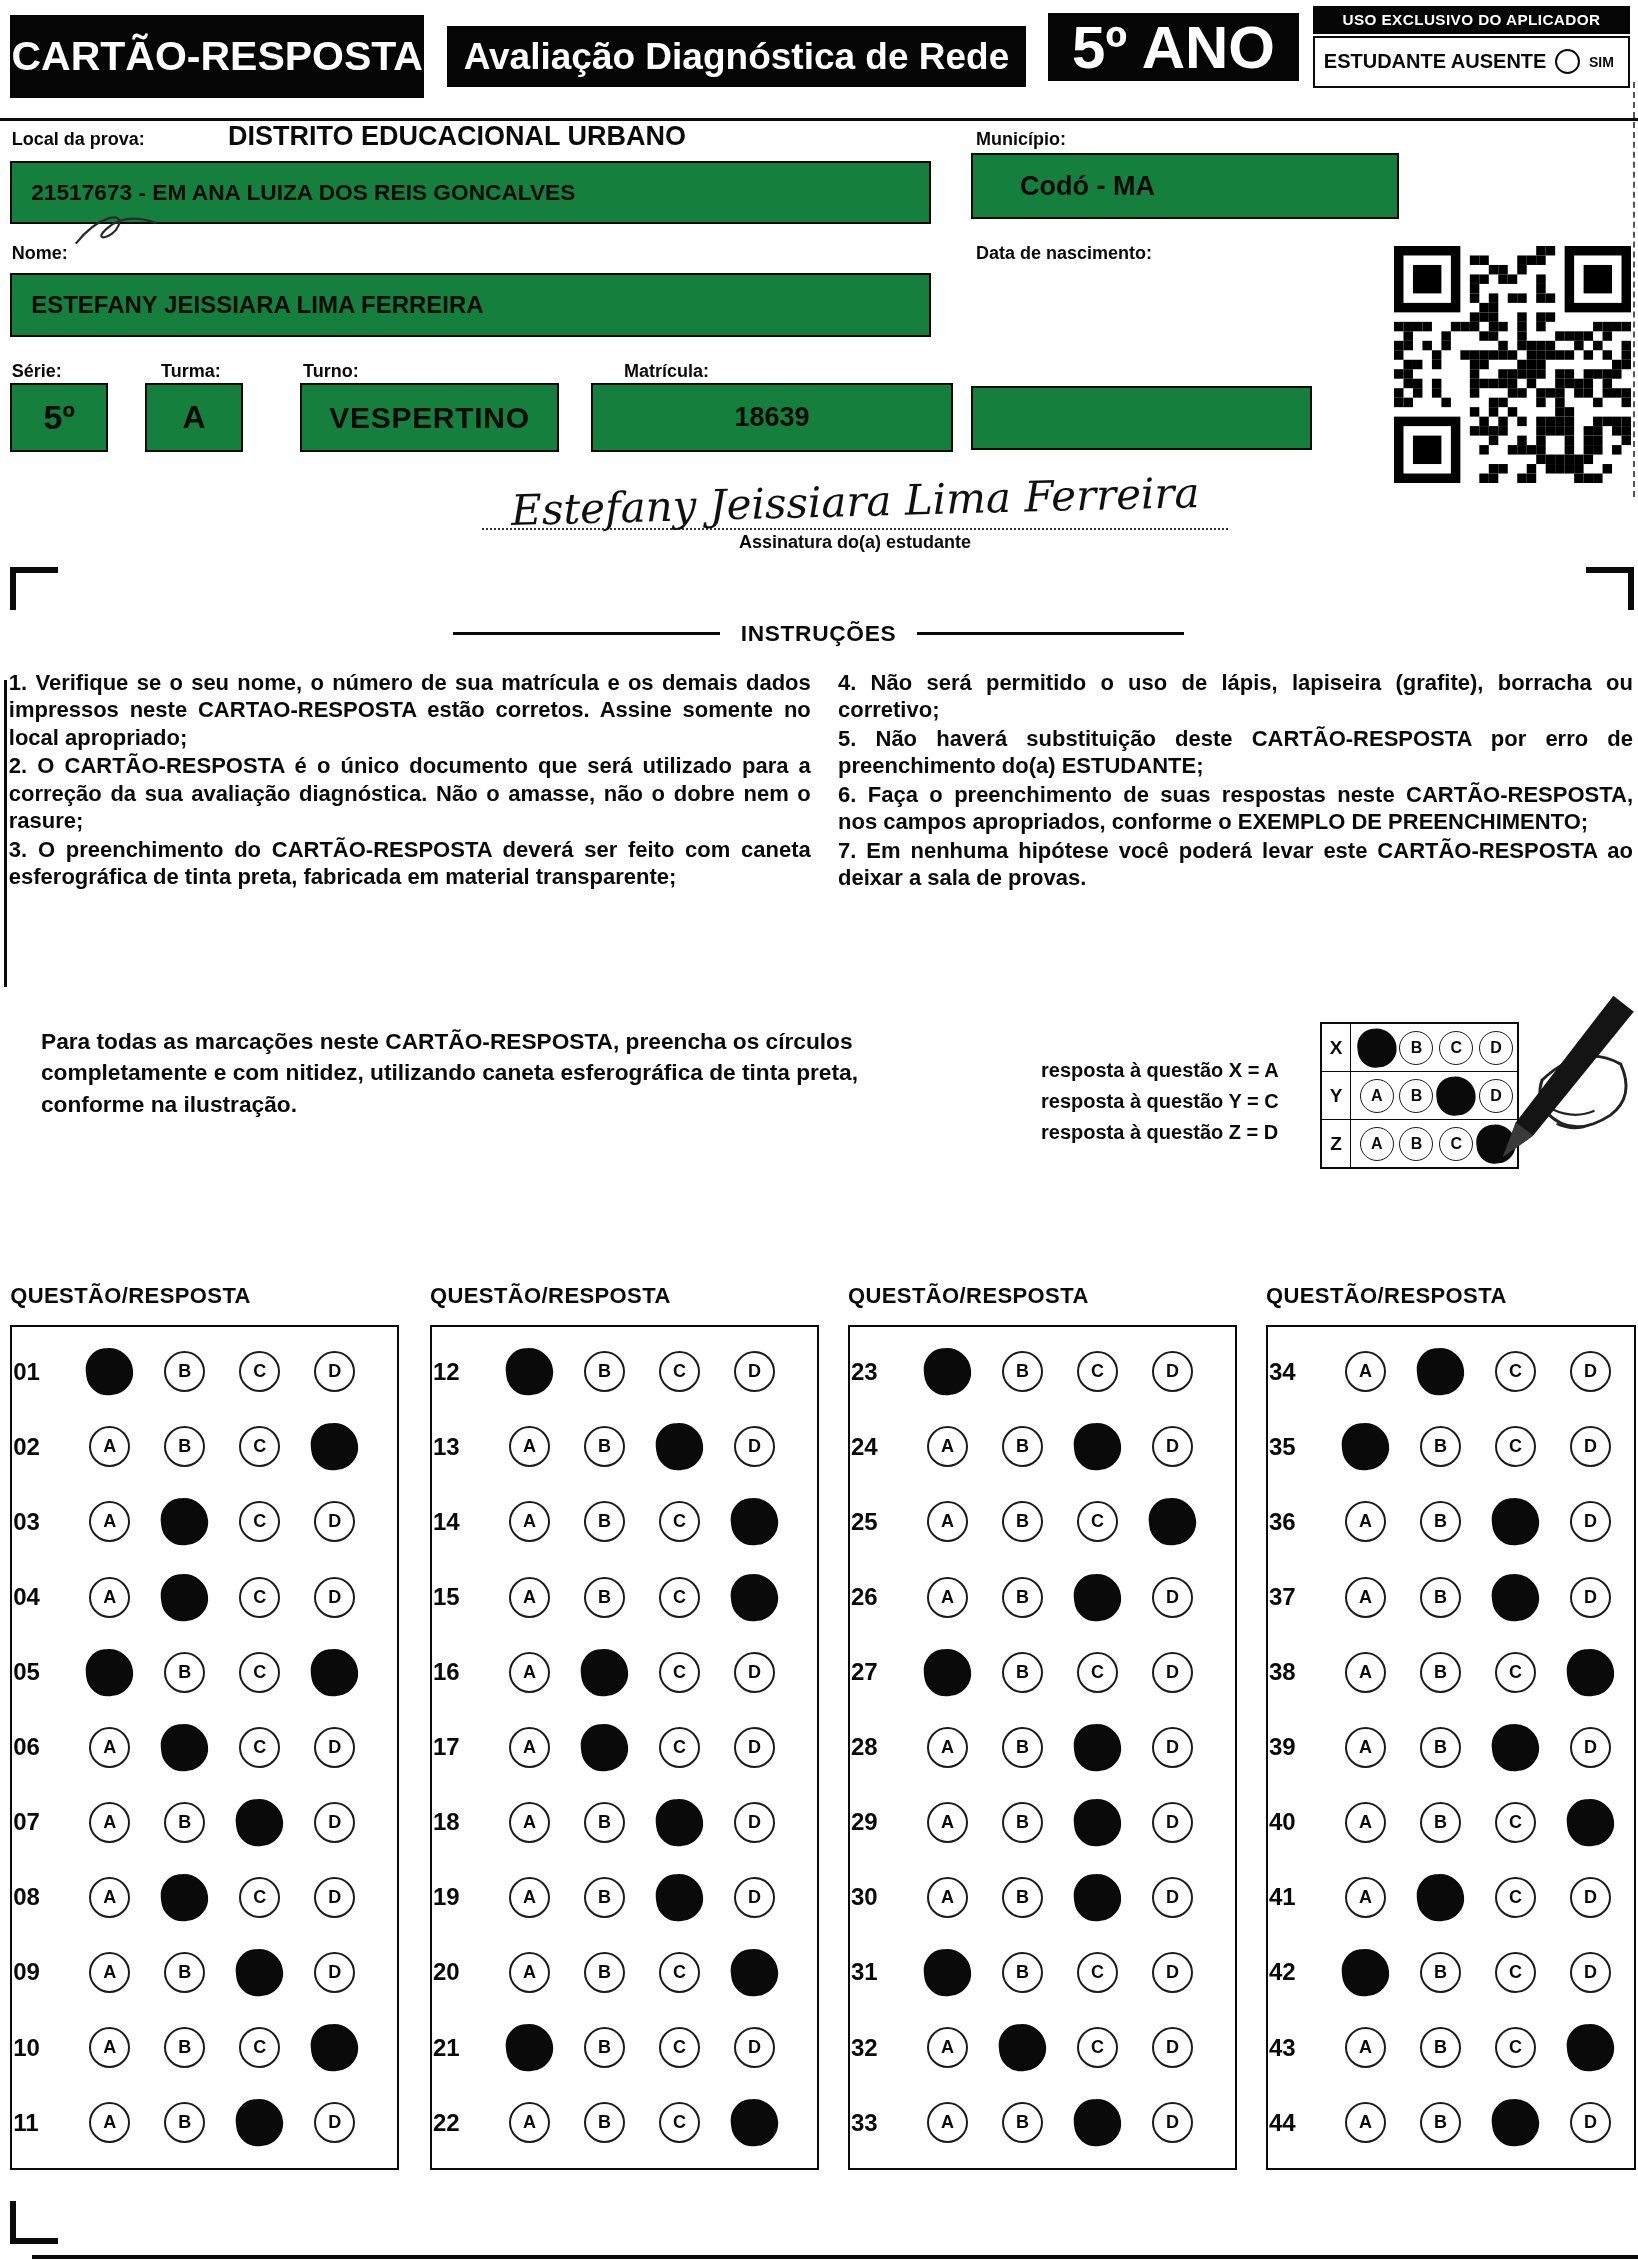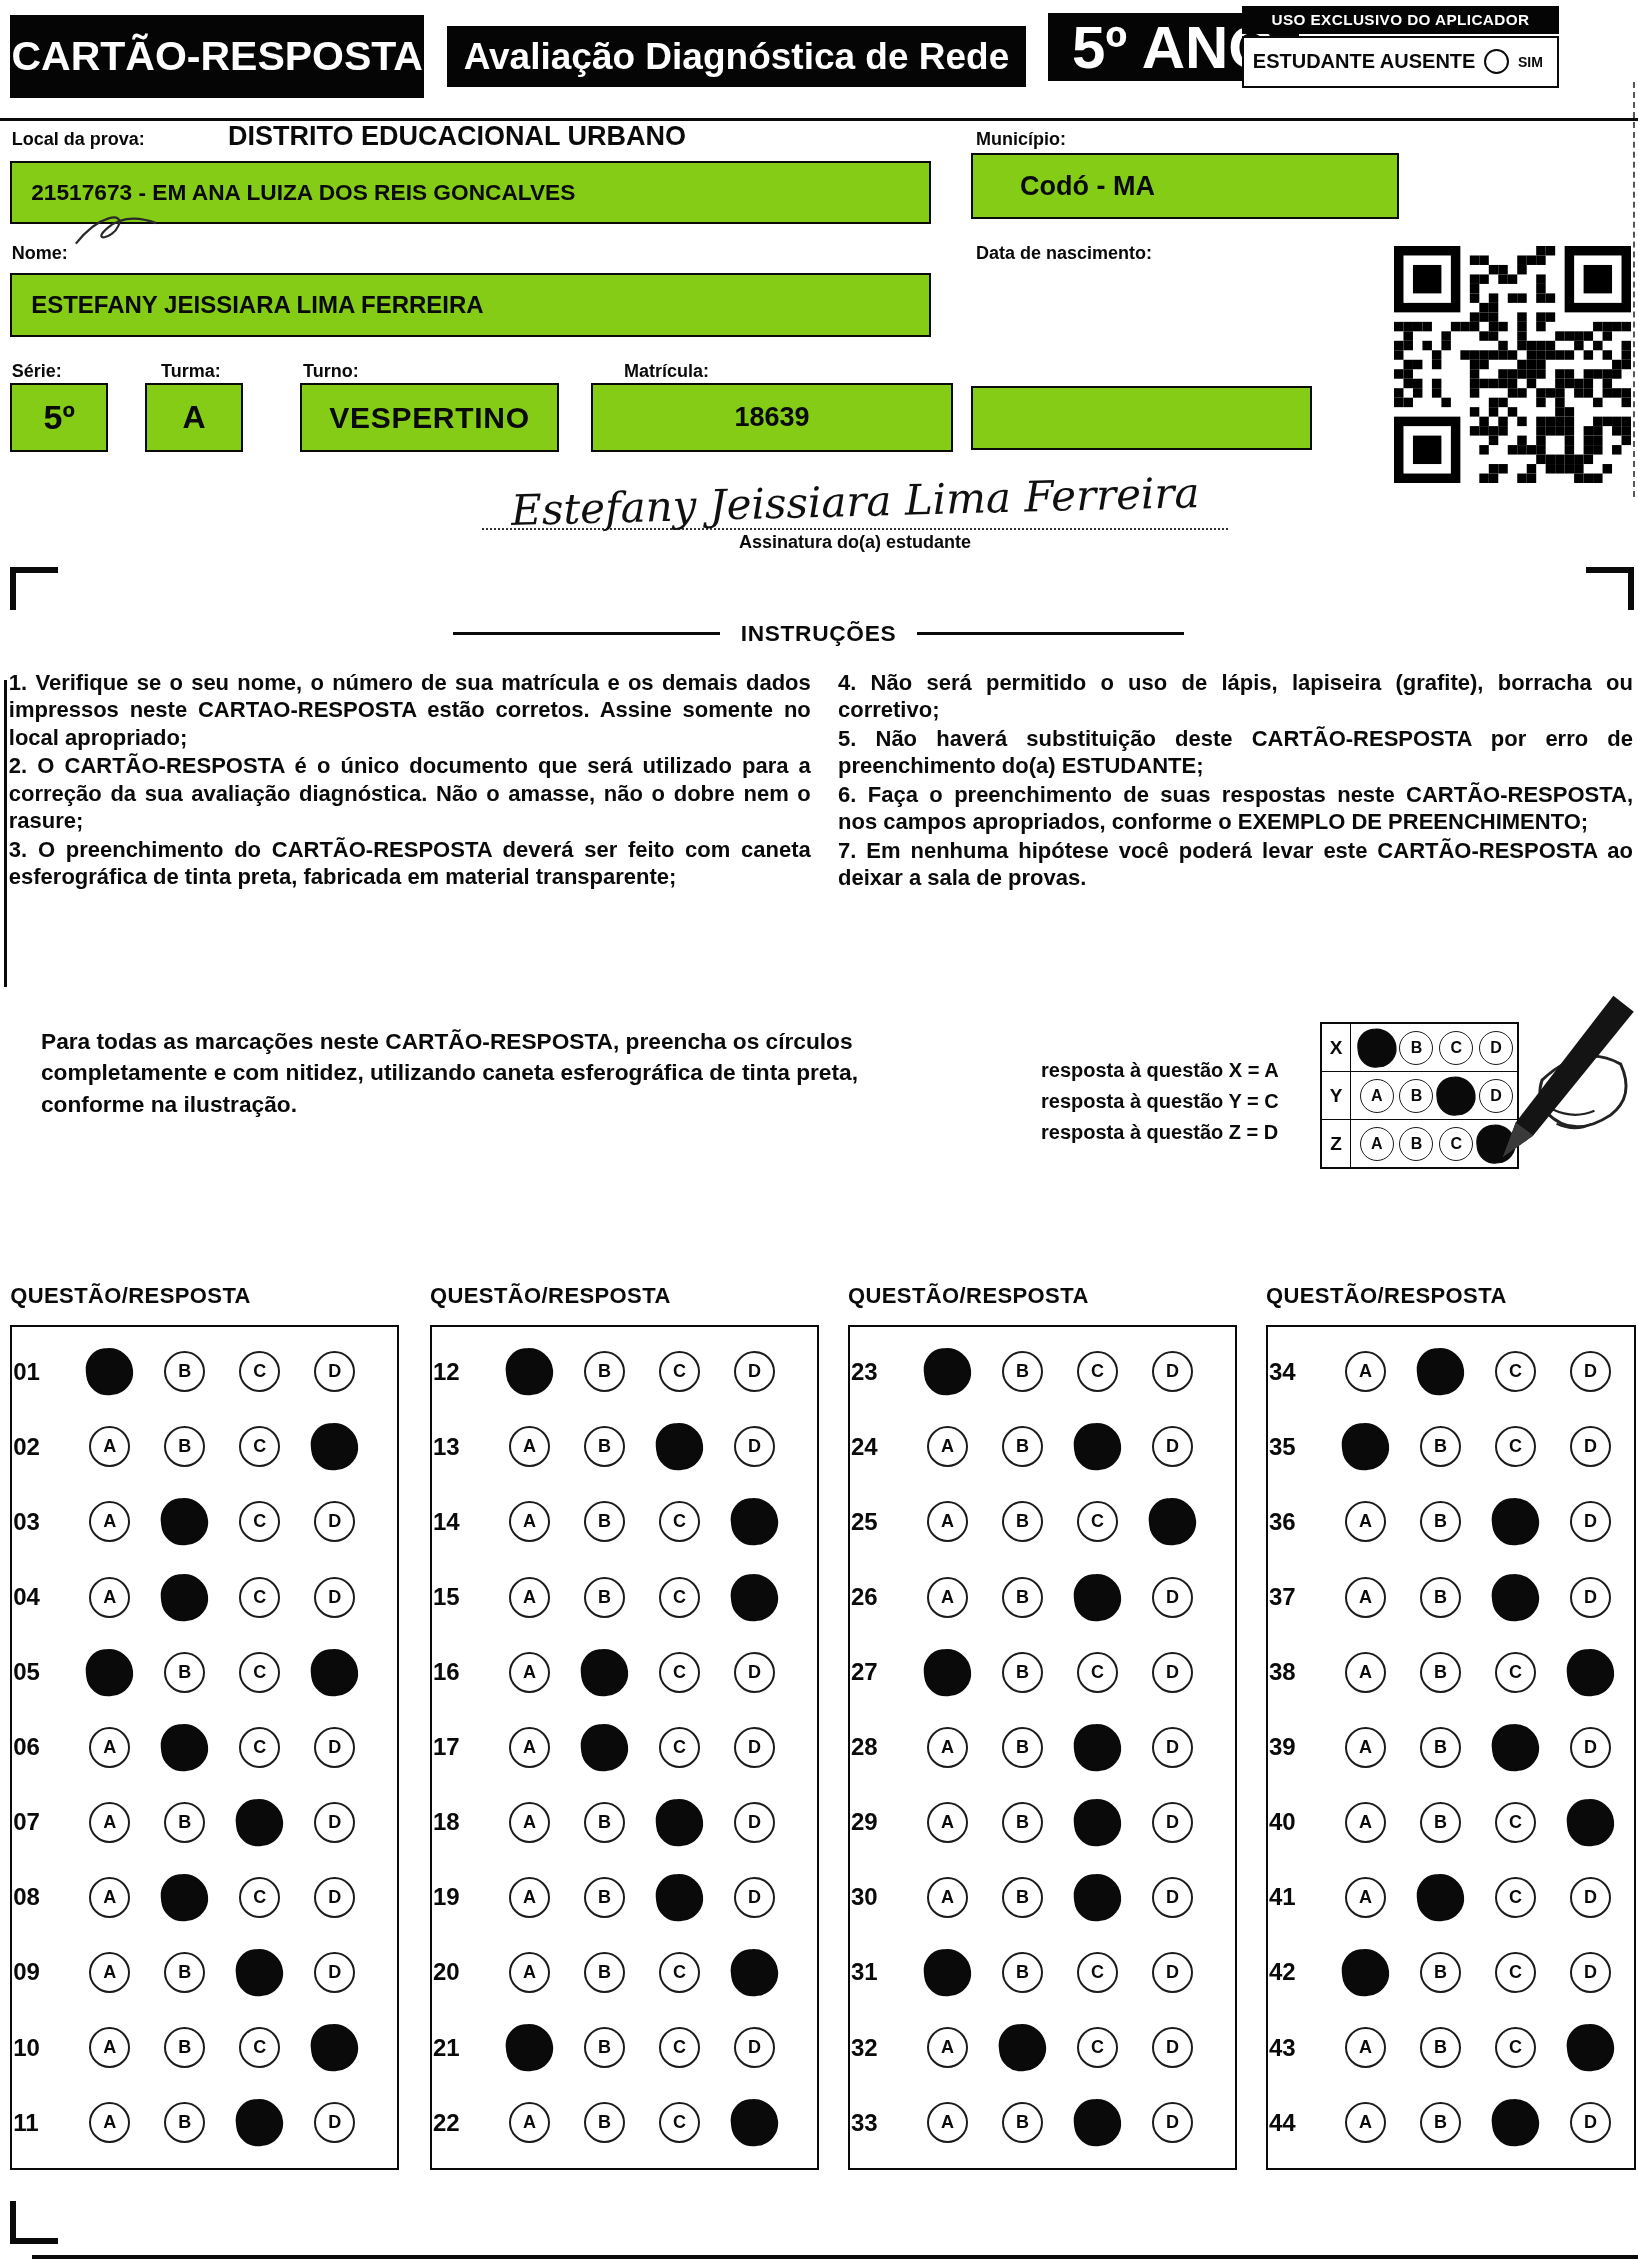--- a/index.html
+++ b/index.html
@@ -2,29 +2,29 @@
 <html lang="pt" style="font-size:11.7px"><head>
 <meta charset="utf-8">
 <style>
   html,body{margin:0;padding:0;background:#ffffff;}
   #page{
     position:relative;width:1639px;height:2261px;background:#fff;
     font-family:"Liberation Sans",sans-serif;color:#0a0a0a;overflow:hidden;
   }
   .abs{position:absolute;}
   .banner{background:#050505;color:#fff;font-weight:bold;display:flex;align-items:center;justify-content:center;}
-  .fbox{border:2.9px solid #0a0a0a;display:flex;align-items:center;background:#84cc16;box-sizing:border-box;}
+  .fbox{border:2.9px solid #0a0a0a;display:flex;align-items:center;background:#15803d;box-sizing:border-box;}
   .lbl{font-size:18px;font-weight:bold;}
   .val{font-weight:bold;}
 
   
   #hdr-card{left:10.2px;top:14.6px;width:414px;height:83px;font-size:41px;}
   #hdr-exam{left:447px;top:26px;width:579px;height:61px;font-size:37px;}
   #hdr-grade{left:1048px;top:13px;width:251px;height:68px;font-size:60px;}
-  #hdr-right{left:1242px;top:5.8px;width:317px;}
+  #hdr-right{left:1313px;top:5.8px;width:317px;}
   #uso-bar{height:28px;font-size:15.3px;letter-spacing:0.4px;}
   #ausente-box{border:2.2px solid #0a0a0a;height:48px;display:flex;align-items:center;padding:0 8.8px;gap:8.8px;margin-top:2.2px;background:#fff;}
   #ausente-box .lbl{font-size:20px;}
   .circle{width:25px;height:25px;border:2.2px solid #0a0a0a;border-radius:50%;box-sizing:border-box;flex:none;}
   #hdr-line{left:0;top:118px;width:1639px;height:2.9px;background:#0a0a0a;}
   #perforation{left:1633px;top:82px;height:415px;width:0;border-left:2.2px dashed #555;}
 
   
   #school-box{left:10.2px;top:161px;width:921px;height:63px;font-size:22.7px;padding-left:19px;}
   #municipio-box{left:971px;top:153px;width:428px;height:66px;font-size:27px;padding-left:47px;}

